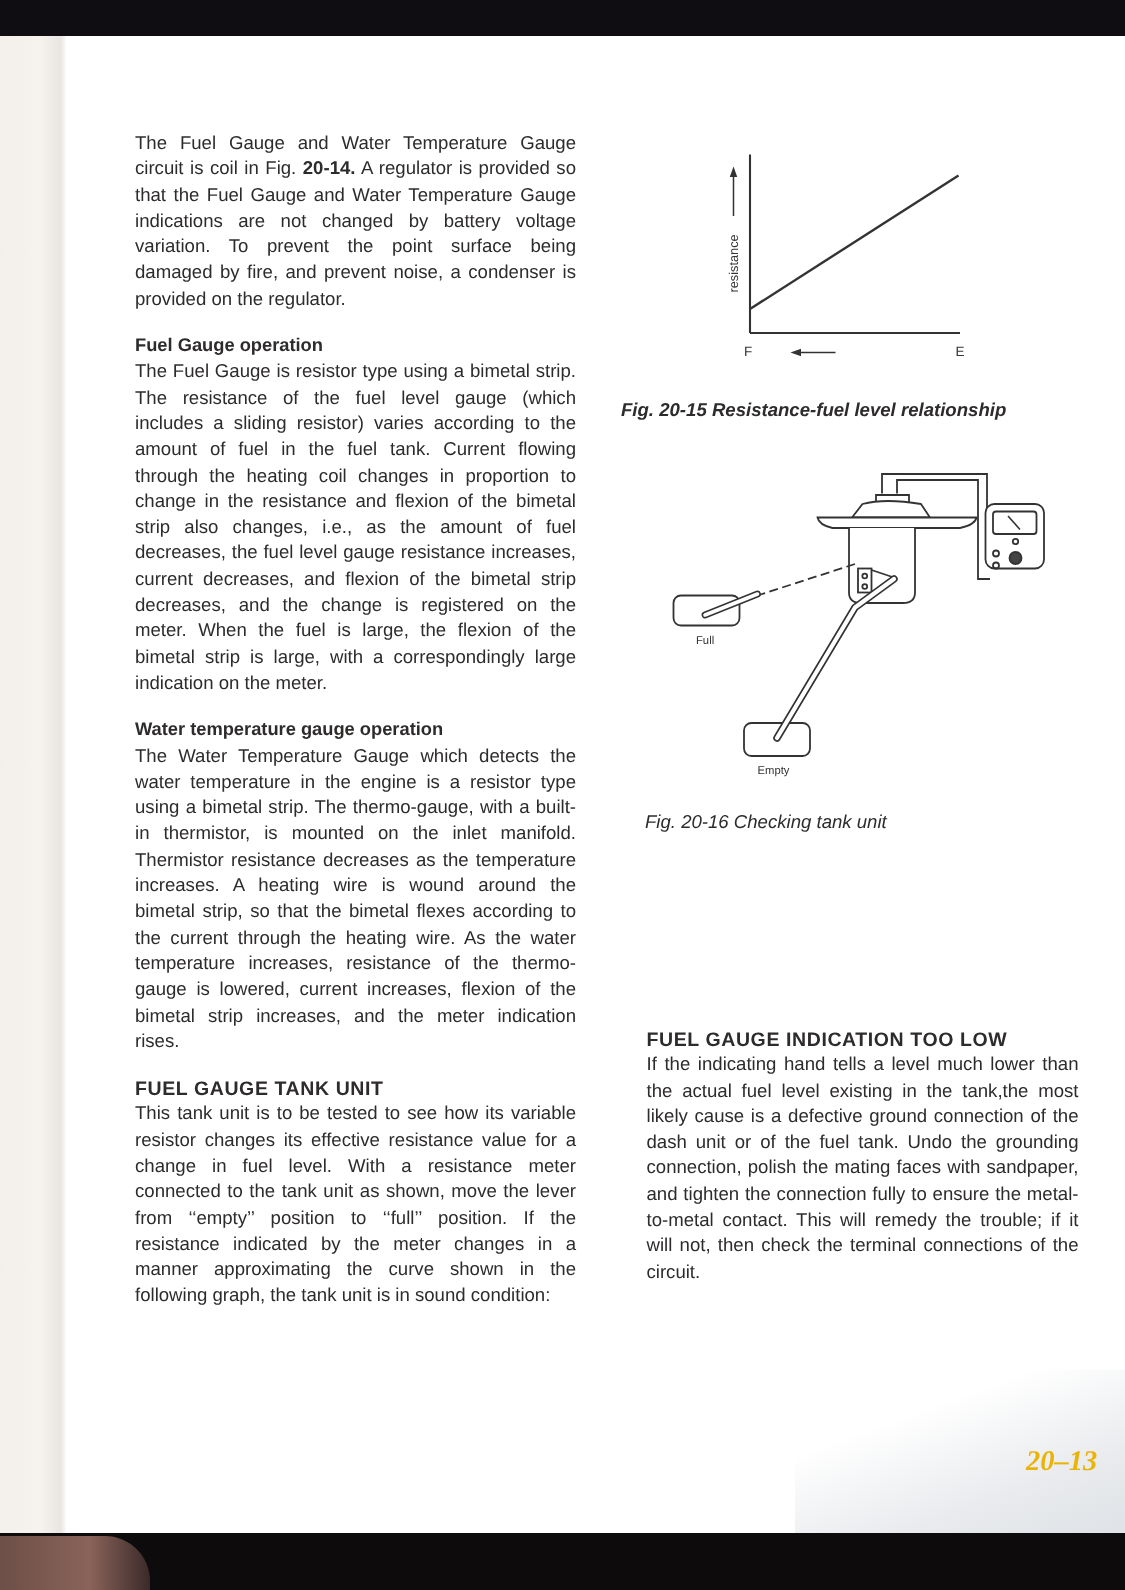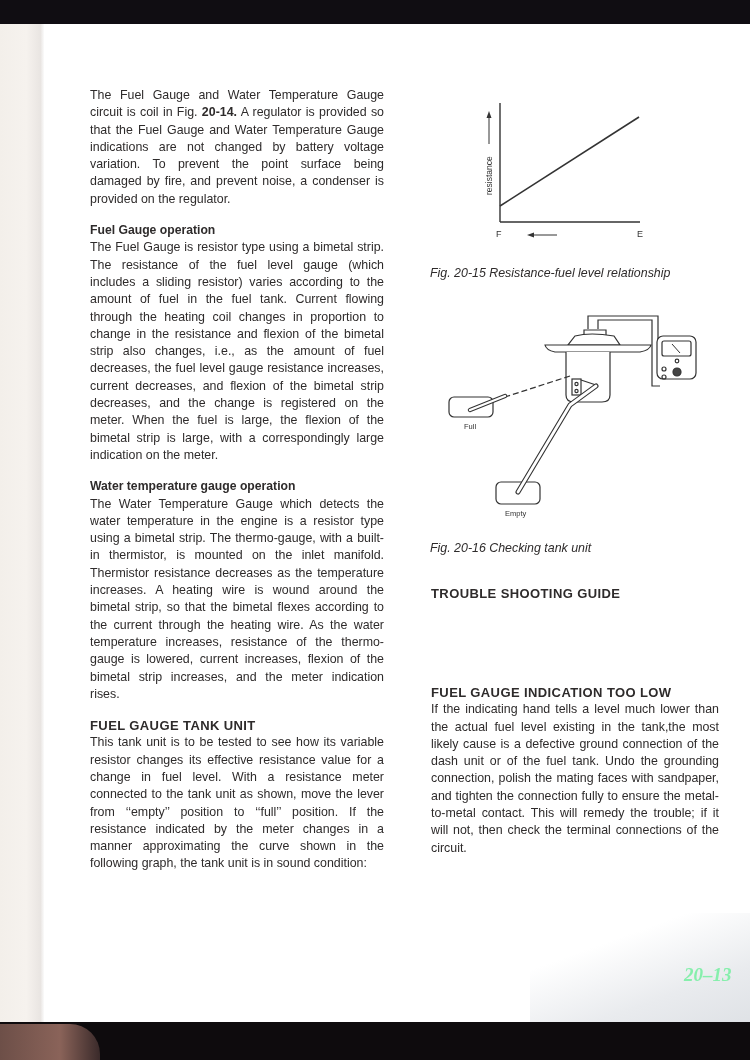--- a/index.html
+++ b/index.html
@@ -34,21 +34,21 @@
 
     p { margin: 0; text-align: justify; }
     .sec-head { font-weight: bold; font-size: 12.2px; margin: 0; }
     .caps-head { font-size: 13px; letter-spacing: 0.4px; margin: 0; }
     .gap-m { height: 14px; }
 
     .fig-caption { position: absolute; font-style: italic; font-size: 12.4px; }
     .page-number {
       position: absolute; left: 684px; top: 964px;
       font-family: "Liberation Serif", serif; font-weight: bold; font-style: italic;
-      font-size: 19px; color: #86efac;
+      font-size: 19px; color: #eab308;
     }
 
     svg text { font-family: "Liberation Sans", sans-serif; fill: #333; }
   </style>
 </head>
 <body>
 
 <div class="top-band"></div>
 
 <div class="page">
@@ -89,21 +89,21 @@
 
   <text x="496" y="237" font-size="9">F</text>
   <text x="637" y="237" font-size="9">E</text>
 
   <g>
     <line x1="531" y1="235" x2="557" y2="235" stroke="#333" stroke-width="1"></line>
     <polygon points="534,232.5 534,237.5 527,235" fill="#333"></polygon>
   </g>
 </svg>
 
-<div class="fig-caption" style="left:430px; top:266px;">Fig. 20-15  Resistance-fuel level relationship</div>
+<div class="fig-caption" style="left:414px; top:266px;font-weight:bold;">Fig. 20-15  Resistance-fuel level relationship</div>
 
 <svg style="position:absolute; left:440px; top:310px;" width="270" height="215" viewBox="440 310 270 215">
   <g fill="none" stroke="#333" stroke-width="1.2">
 
     <polyline points="588,329 588,316 658,316 658,348 667,348"></polyline>
     <polyline points="598,329 598,320 652,320 652,386 660,386"></polyline>
 
     <path d="M584,330 L606,330 L606,336 L584,336 Z" fill="#fff"></path>
     <path d="M575,336 Q590,332 614,336 L620,345 L568,345 Z" fill="#fff"></path>
 
@@ -135,21 +135,20 @@
     <circle cx="664" cy="377" r="2"></circle>
     <circle cx="677" cy="372" r="4" fill="#444"></circle>
   </g>
   <text x="464" y="429" font-size="7.5">Full</text>
   <text x="505" y="516" font-size="7.5">Empty</text>
 </svg>
 
 <div class="fig-caption" style="left:430px; top:541px;">Fig. 20-16  Checking tank unit</div>
 
 <div class="col" style="left:431px; top:585px; width:288px;">
-  <h4 class="caps-head">TROUBLE SHOOTING GUIDE</h4>
 </div>
 
 <div class="col" style="left:431px; top:684px; width:288px;">
   <h4 class="caps-head">FUEL GAUGE INDICATION TOO LOW</h4>
   <p>If the indicating hand tells a level much lower than the actual fuel level existing in the tank,the most likely cause is a defective ground connection of the dash unit or of the fuel tank. Undo the grounding connection, polish the mating faces with sandpaper, and tighten the connection fully to ensure the metal-to-metal contact. This will remedy the trouble; if it will not, then check the terminal connections of the circuit.</p>
 </div>
 
 <div class="page-number">20–13</div>
 
 <div class="bottom-band"></div>

